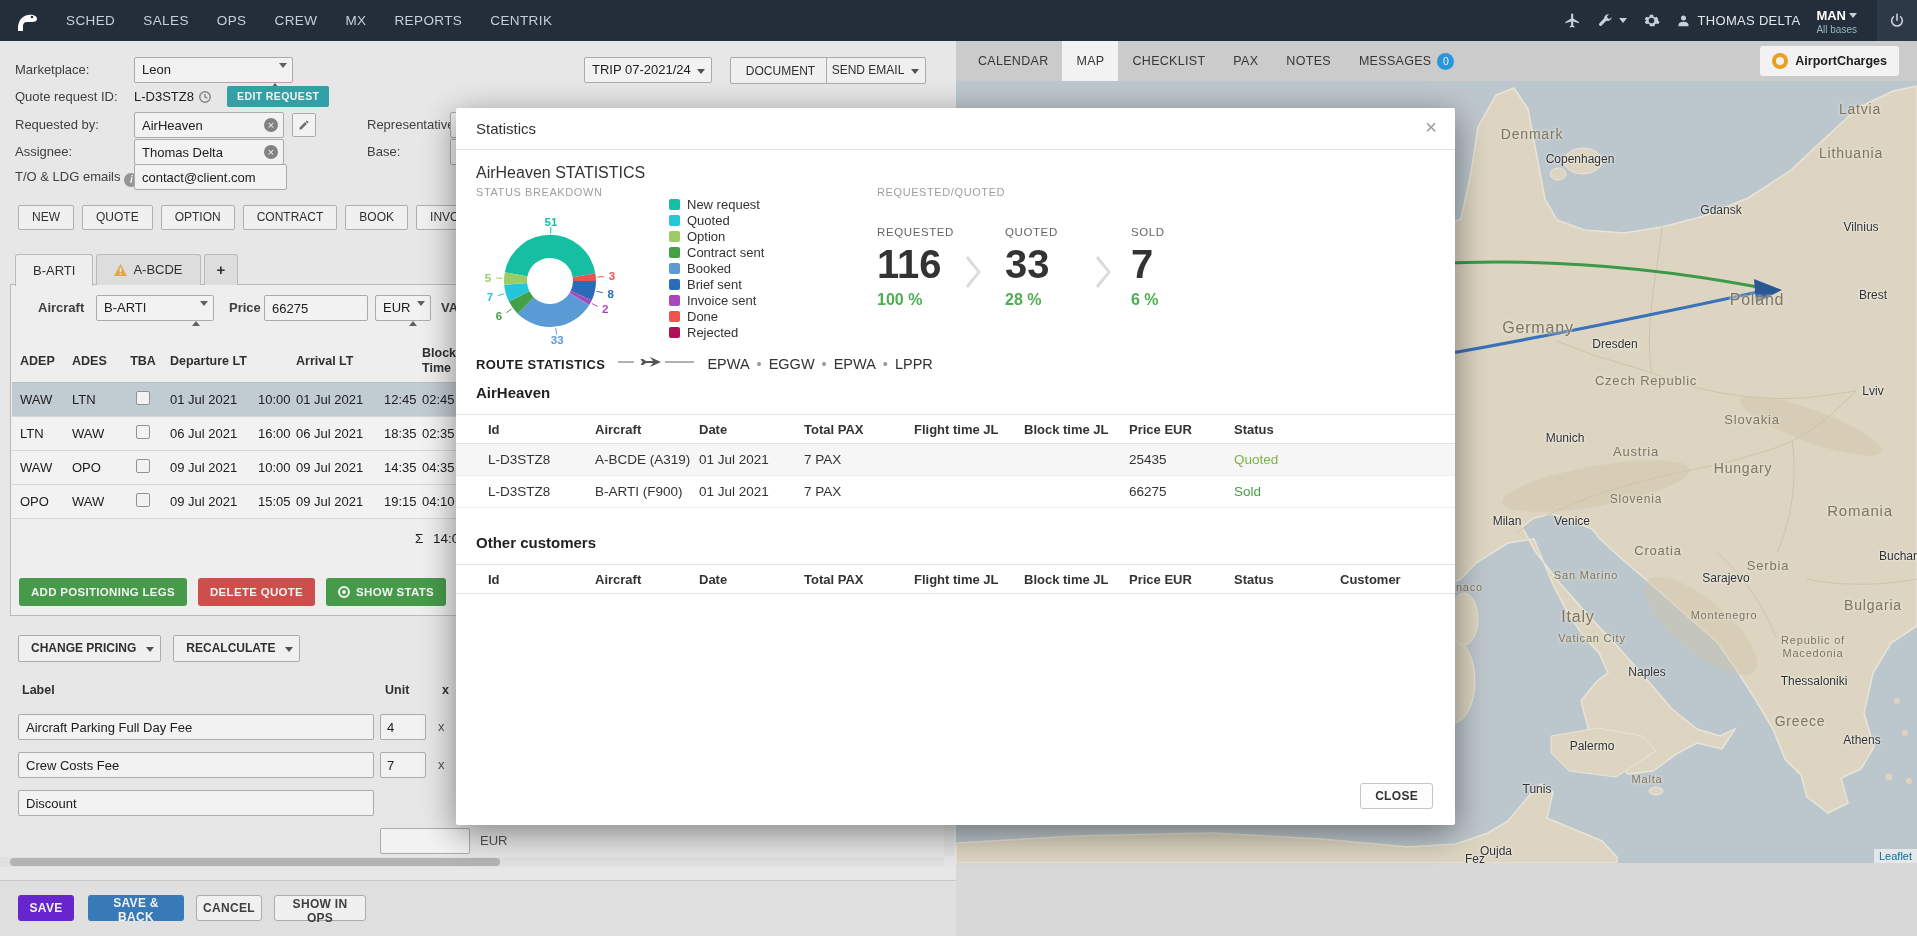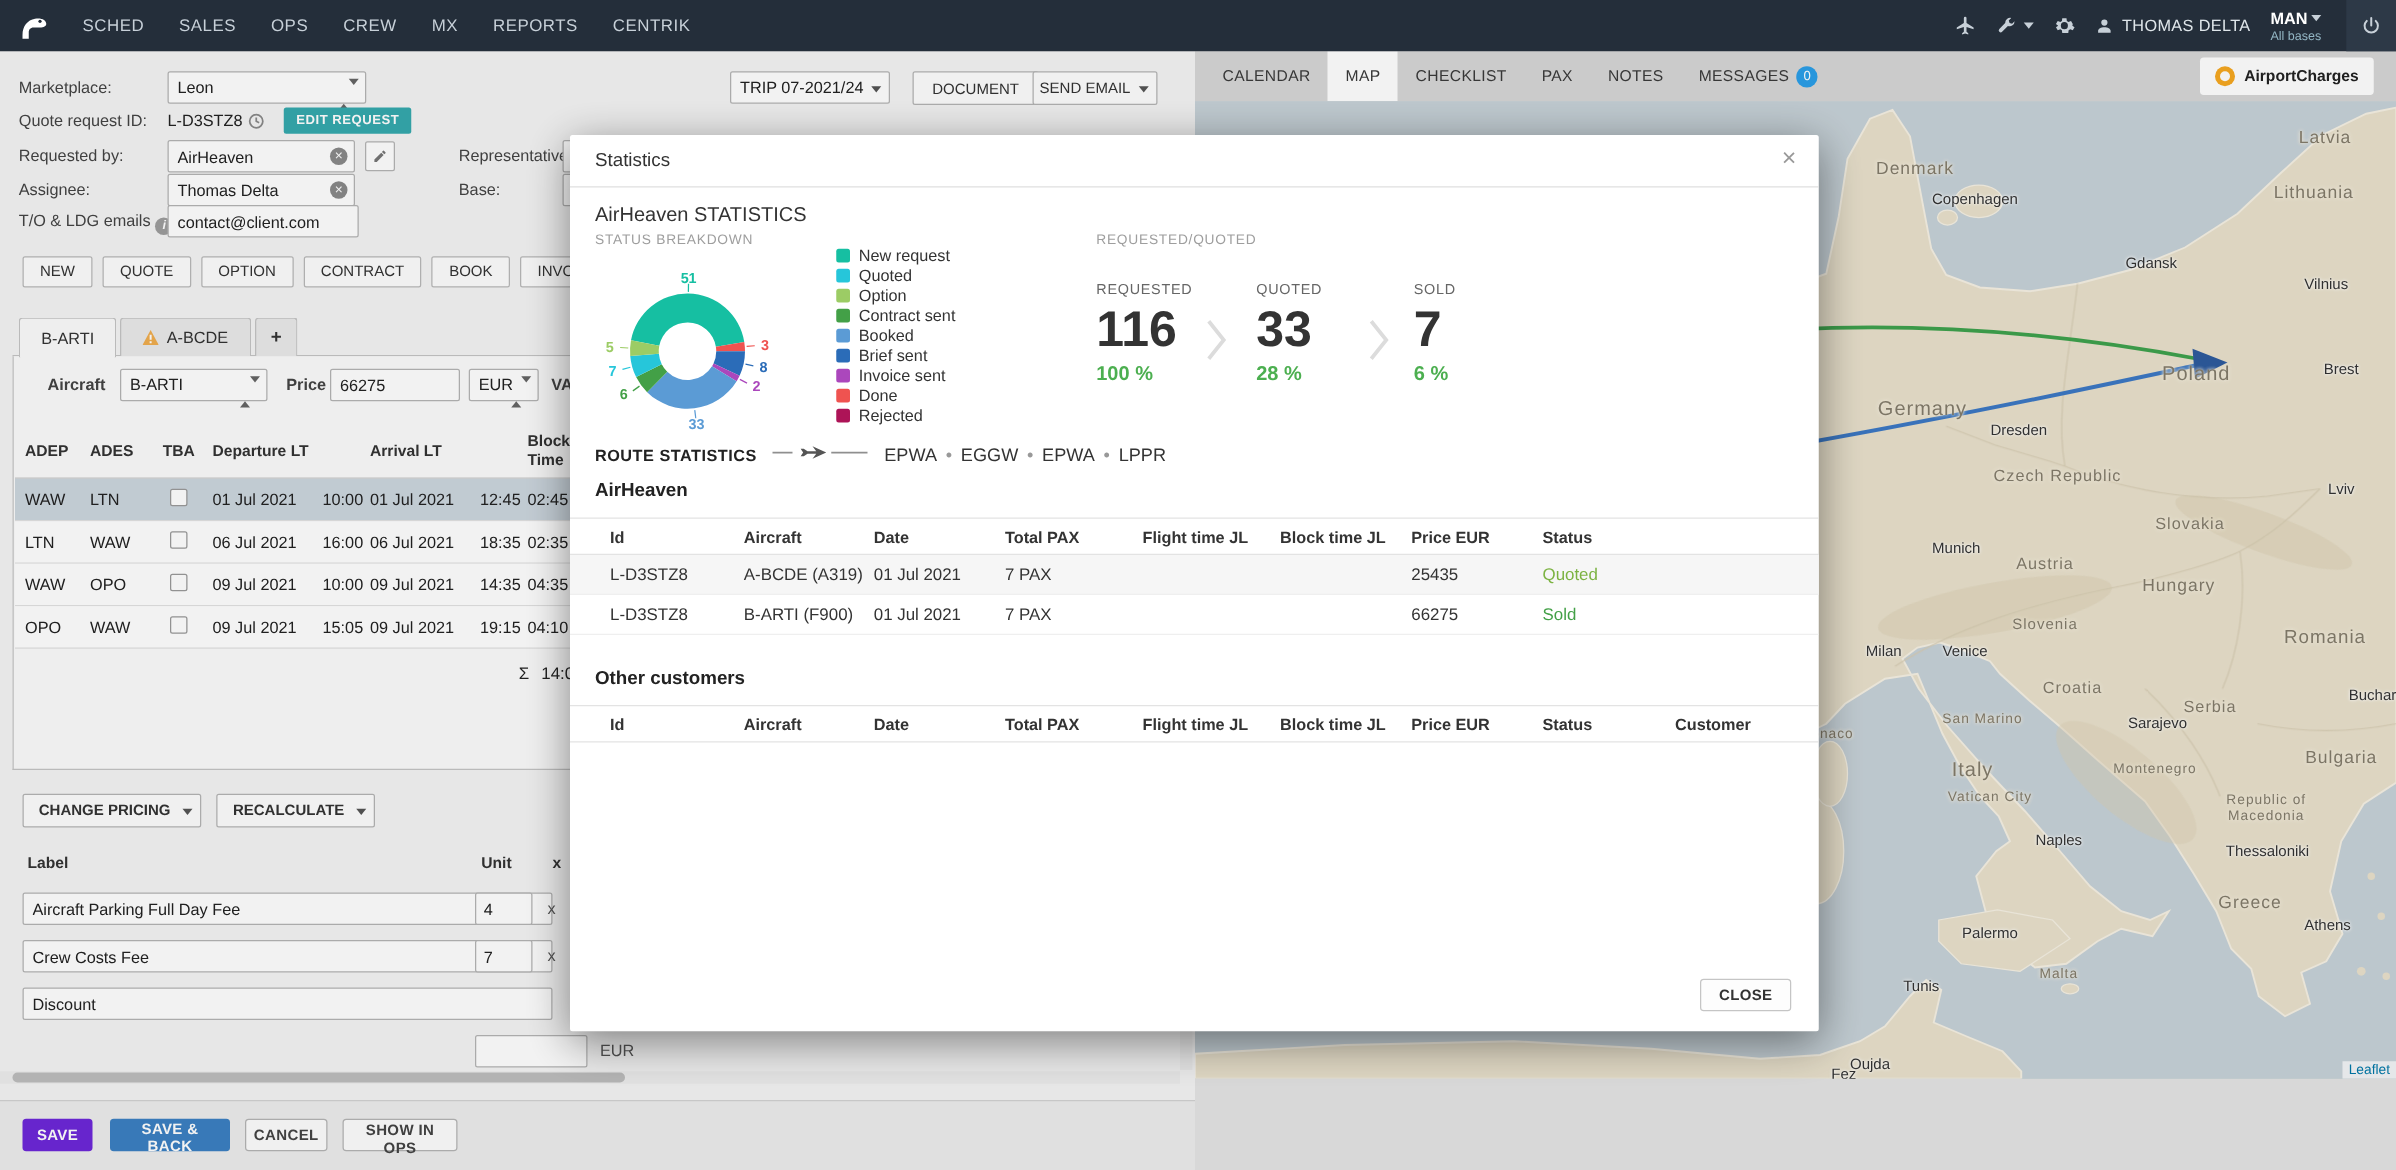--- a/index.html
+++ b/index.html
@@ -58,21 +58,21 @@
   .gbtn,.rbtn{height:28px;line-height:28px;padding:0 12px;border:none;border-radius:3px;color:#fff;font-size:11.5px;font-weight:bold;letter-spacing:.3px;cursor:pointer;font-family:inherit;display:flex;align-items:center;}
   .gbtn{background:#4aa34e;}
   .rbtn{background:#d9534f;}
   .ring{display:inline-block;width:12px;height:12px;border:2px solid #fff;border-radius:50%;margin-right:6px;position:relative;}
   .ring::after{content:'';position:absolute;left:2px;top:2px;right:2px;bottom:2px;background:#fff;border-radius:50%;}
   .pr-btns{position:absolute;left:18px;top:594px;display:flex;gap:12px;}
   .pr-btn{position:relative;height:27px;line-height:25px;background:#fdfdfd;border:1px solid #b5b5b5;border-radius:2px;font-size:12px;font-weight:bold;color:#333;padding:0 24px 0 12px;cursor:pointer;}
   .pr-btn .sel-caret{top:11px;}
   .fees-head{position:absolute;font-size:12.5px;font-weight:bold;color:#333;}
   .fee-row{position:absolute;left:0;width:956px;height:26px;}
-  .fee-label{position:absolute;left:18px;width:424px;}
+  .fee-label{position:absolute;left:18px;width:356px;}
   .fee-unit{position:absolute;left:380px;width:46px;padding:0 6px!important;}
   .fee-amount{position:absolute;left:380px;width:90px;}
   .fee-x{position:absolute;left:438px;line-height:26px;font-size:13px;color:#555;}
   .fee-cur{position:absolute;left:480px;line-height:26px;font-size:13px;color:#555;}
   .hscroll{position:absolute;left:0;top:816px;width:944px;height:10px;background:#ededed;}
   .hthumb{position:absolute;left:10px;top:1px;width:490px;height:8px;background:#bdbdbd;border-radius:4px;cursor:pointer;}
   .vscroll{position:absolute;right:2px;top:244px;width:10px;height:571px;background:#ededed;}
   .vthumb{position:absolute;left:1px;top:137px;width:8px;height:214px;background:#bdbdbd;border-radius:4px;cursor:pointer;}
   .lfooter{position:absolute;left:0;top:839px;width:956px;height:56px;background:#ececec;border-top:1px solid #d2d2d2;}
   .fbtn{position:absolute;top:14px;height:26px;border-radius:3px;font-size:12px;font-weight:bold;border:none;cursor:pointer;font-family:inherit;letter-spacing:.3px;}
@@ -337,20 +337,29 @@
     <div class="fcell">04:10</div>
             <div class="fcell"></div>
           </div>
         </div>
 
       <div class="sumrow">
         <span style="left:403px">Σ</span>
         <span style="left:421px">14:05</span>
       </div>
 
+      <div class="abtns">
+        <button class="gbtn">ADD POSITIONING LEGS</button>
+        <button class="rbtn">DELETE QUOTE</button>
+        <button class="gbtn">
+            <span class="ring"></span>
+            <span>SHOW STATS</span>
+          </button>
+        <button class="gbtn">CALCULATE</button>
+      </div>
     </div>
 
     <div class="pr-btns">
       <div class="pr-btn"><span>CHANGE PRICING</span><span class="sel-caret"></span></div>
       <div class="pr-btn"><span>RECALCULATE</span><span class="sel-caret"></span></div>
     </div>
 
     <span class="fees-head" style="left:22px;top:642px">Label</span>
     <span class="fees-head" style="left:385px;top:642px">Unit</span>
     <span class="fees-head" style="left:442px;top:642px">x</span>

